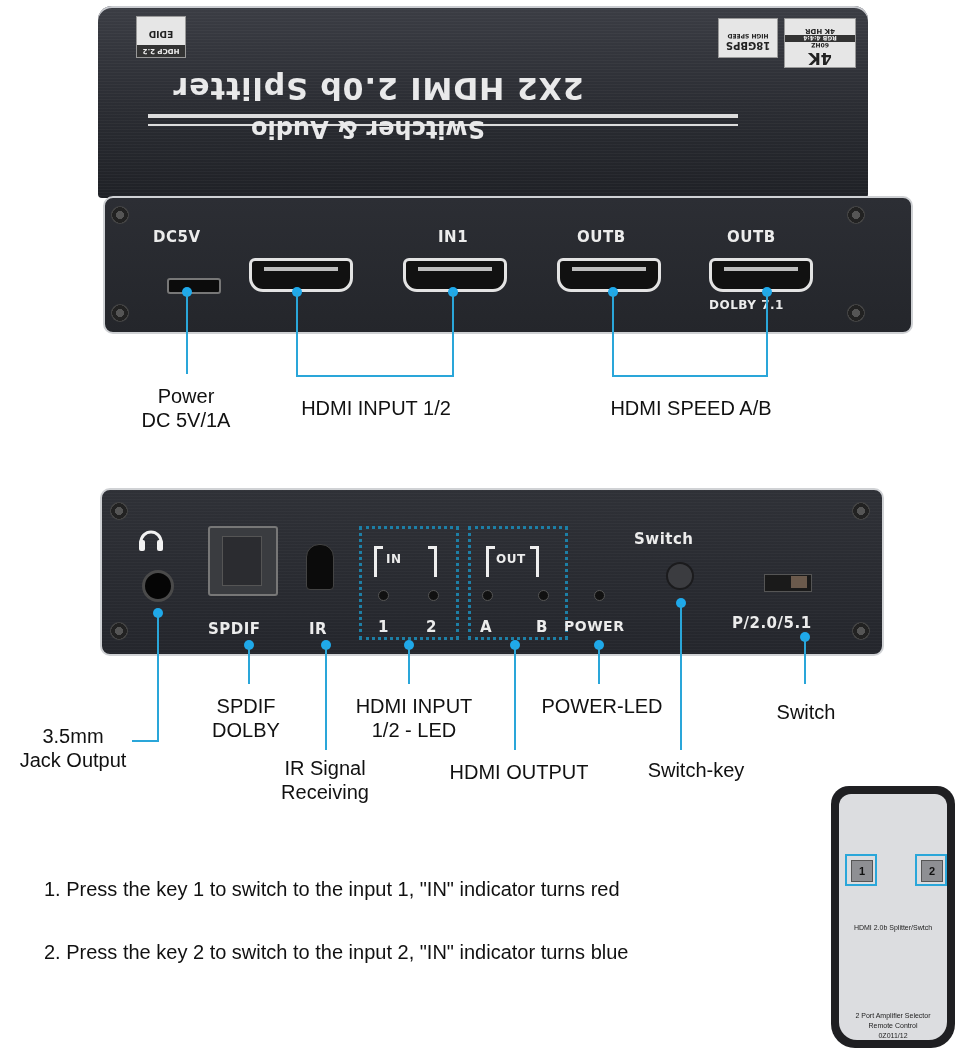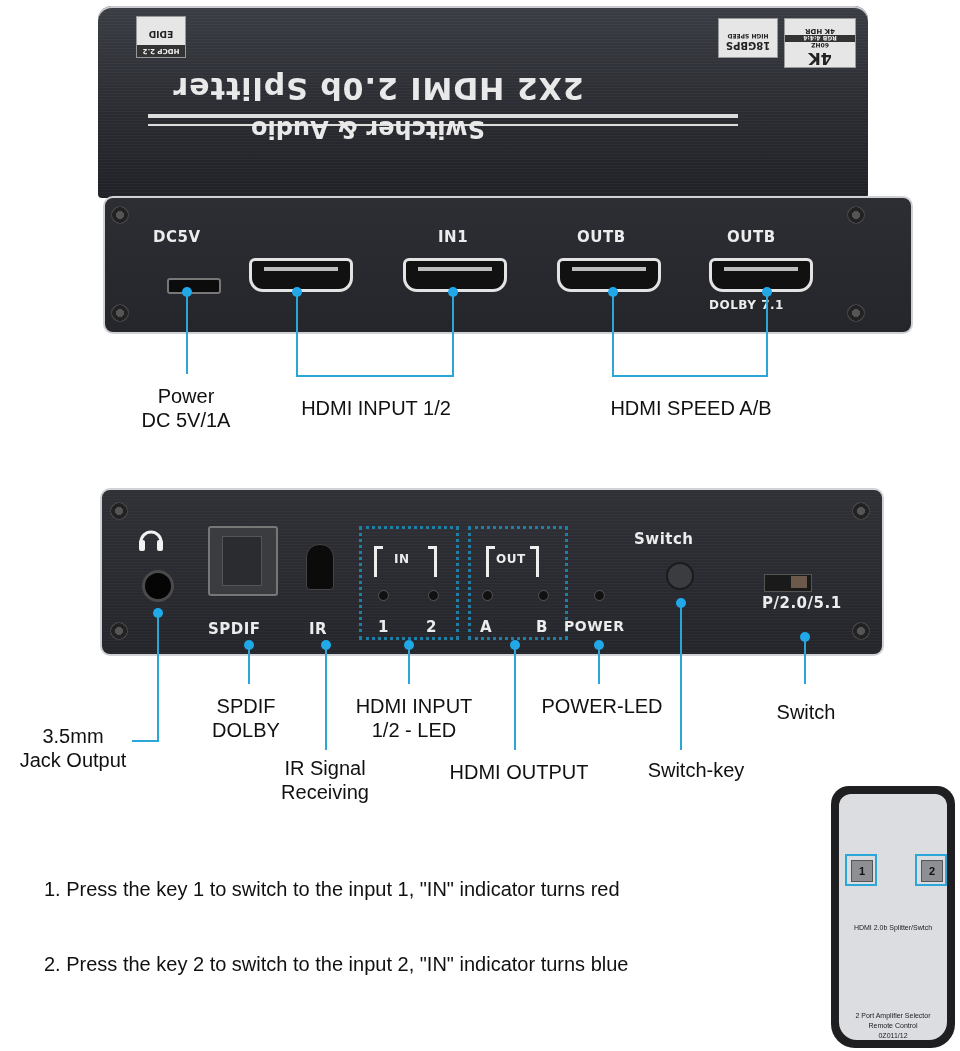--- a/index.html
+++ b/index.html
@@ -155,21 +155,21 @@
   <div class="abs" style="left:106px;top:36px;width:66px;height:66px;background:#3a3c40;border:2px solid #777;border-radius:3px;">
     <div style="position:absolute;left:12px;top:8px;width:38px;height:48px;background:#2b2c30;border:1px solid #555;"></div>
   </div>
   <div class="abs port-lbl" style="left:106px;top:130px;">SPDIF</div>
 
   <div class="abs" style="left:204px;top:54px;width:26px;height:44px;background:#0b0b0b;border-radius:13px 13px 4px 4px;border:1px solid #444;"></div>
   <div class="abs port-lbl" style="left:207px;top:130px;">IR</div>
 
   <div class="abs dotbox" style="left:257px;top:36px;width:94px;height:108px;"></div>
   <div class="abs bracket-l" style="left:272px;top:56px;"></div>
-  <div class="abs port-lbl" style="left:292px;top:62px;font-size:12px;text-align:right;">IN</div>
+  <div class="abs port-lbl" style="left:284px;top:62px;font-size:12px;text-align:right;">IN</div>
   <div class="abs bracket-r" style="left:326px;top:56px;"></div>
   <div class="abs led" style="left:276px;top:100px;"></div>
   <div class="abs led" style="left:326px;top:100px;"></div>
   <div class="abs port-lbl" style="left:276px;top:128px;">1</div>
   <div class="abs port-lbl" style="left:324px;top:128px;">2</div>
 
   <div class="abs dotbox" style="left:366px;top:36px;width:94px;height:108px;"></div>
   <div class="abs bracket-l" style="left:384px;top:56px;"></div>
   <div class="abs port-lbl" style="left:394px;top:62px;font-size:12px;">OUT</div>
   <div class="abs bracket-r" style="left:428px;top:56px;"></div>
@@ -180,21 +180,21 @@
 
   <div class="abs led" style="left:492px;top:100px;"></div>
   <div class="abs port-lbl" style="left:462px;top:128px;font-size:14px;">POWER</div>
 
   <div class="abs port-lbl" style="left:532px;top:40px;">Switch</div>
   <div class="abs" style="left:564px;top:72px;width:24px;height:24px;border-radius:50%;background:#3b3c40;border:2px solid #1b1b1d;"></div>
 
   <div class="abs" style="left:662px;top:84px;width:46px;height:16px;background:#1a1a1a;border:1px solid #555;">
     <div style="position:absolute;left:26px;top:1px;width:16px;height:12px;background:#6b5a4c;"></div>
   </div>
-  <div class="abs port-lbl" style="left:630px;top:104px;margin-left:30px;">P/2.0/5.1</div>
+  <div class="abs port-lbl" style="left:630px;top:124px;">P/2.0/5.1</div>
 </div>
 
 <div class="abs dot" style="left:153px;top:608px;"></div>
 <div class="abs vline" style="left:157px;top:614px;height:128px;"></div>
 <div class="abs hline" style="left:132px;top:740px;width:27px;"></div>
 
 <div class="abs dot" style="left:244px;top:640px;"></div>
 <div class="abs vline" style="left:248px;top:646px;height:38px;"></div>
 
 <div class="abs dot" style="left:321px;top:640px;"></div>
@@ -234,21 +234,21 @@
 <div class="abs callout" style="left:424px;top:760px;width:190px;">
   <div>HDMI OUTPUT</div>
 </div>
 <div class="abs callout" style="left:520px;top:694px;width:164px;">POWER-LED</div>
 <div class="abs callout" style="left:626px;top:758px;width:140px;">Switch-key</div>
 <div class="abs callout" style="left:716px;top:700px;width:180px;">
   <div>Switch</div>
 </div>
 
 <div class="abs instr" style="left:44px;top:878px;">1. Press the key 1 to switch to the input 1, "IN" indicator turns red</div>
-<div class="abs instr" style="left:44px;top:941px;margin-top:12px;">2. Press the key 2 to switch to the input 2, "IN" indicator turns blue</div>
+<div class="abs instr" style="left:44px;top:941px;">2. Press the key 2 to switch to the input 2, "IN" indicator turns blue</div>
 
 <div class="abs remote">
   <div class="remote-face">
     <div class="abs rkey-wrap" style="left:6px;top:60px;">
       <div class="rkey">1</div>
     </div>
     <div class="abs rkey-wrap" style="left:76px;top:60px;">
       <div class="rkey">2</div>
     </div>
     <div class="abs rtext" style="top:130px;">HDMI 2.0b Splitter/Swtch</div>

